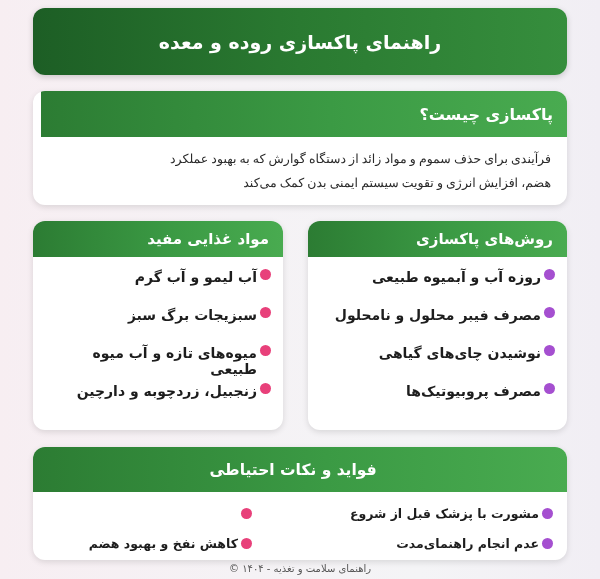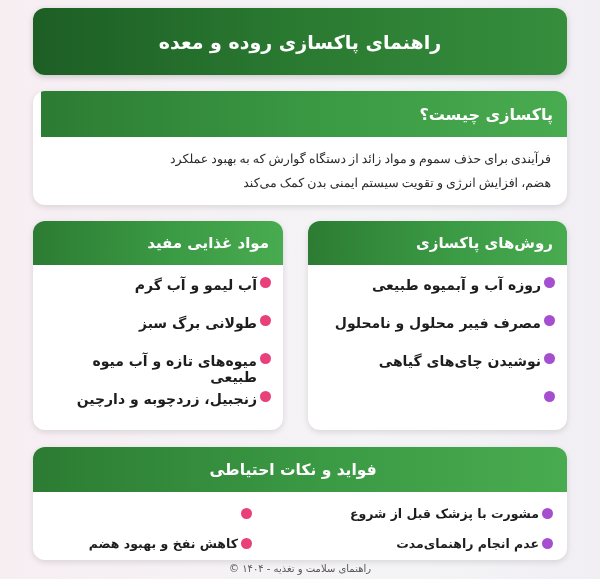--- a/index.html
+++ b/index.html
@@ -38,21 +38,21 @@
   }
   #what { left: 33px; top: 91px; width: 534px; height: 114px; }
   #what .hdr { height: 46px; font-size: 16px; margin-left: 8px; }
   #what .body {
     font-size: 12.5px; color: #2a2a2a; line-height: 24px;
     padding: 10px 16px 0 16px;
     font-family: Liberation Serif, serif;
   }
   #methods { left: 308px; top: 221px; width: 259px; height: 209px; }
   #foods { left: 33px; top: 221px; width: 250px; height: 209px; }
-  #methods .hdr, #foods .hdr { height: 44px; font-size: 15px; }
+  #methods .hdr, #foods .hdr { height: 36px; font-size: 15px; }
   .list { list-style: none; padding: 12px 12px 0 8px; }
   .list li {
     display: flex; align-items: flex-start;
     height: 38px;
     font-size: 14px; font-weight: bold; color: #1d1d1d;
   }
   .dot {
     width: 11px; height: 11px; border-radius: 50%;
     flex: 0 0 11px; margin-left: 3px;
   }
@@ -105,36 +105,37 @@
     <li>
         <span class="dot purple"></span>
         <span>مصرف فیبر محلول و نامحلول</span>
       </li>
     <li>
         <span class="dot purple"></span>
         <span>نوشیدن چای‌های گیاهی</span>
       </li>
     <li>
         <span class="dot purple"></span>
+        <span>مصرف پروبیوتیک‌ها</span>
       </li>
   </ul>
 </section>
 
 <section class="card" id="foods">
   <div class="hdr">
     <span>مواد غذایی مفید</span>
   </div>
   <ul class="list">
     <li>
         <span class="dot pink"></span>
         <span>آب لیمو و آب گرم</span>
       </li>
     <li>
         <span class="dot pink"></span>
-        <span>طولانی برگ سبز</span>
+        <span>سبزیجات برگ سبز</span>
       </li>
     <li>
         <span class="dot pink"></span>
         <span>میوه‌های تازه و آب میوه طبیعی</span>
       </li>
     <li>
         <span class="dot pink"></span>
         <span>زنجبیل، زردچوبه و دارچین</span>
       </li>
   </ul>

